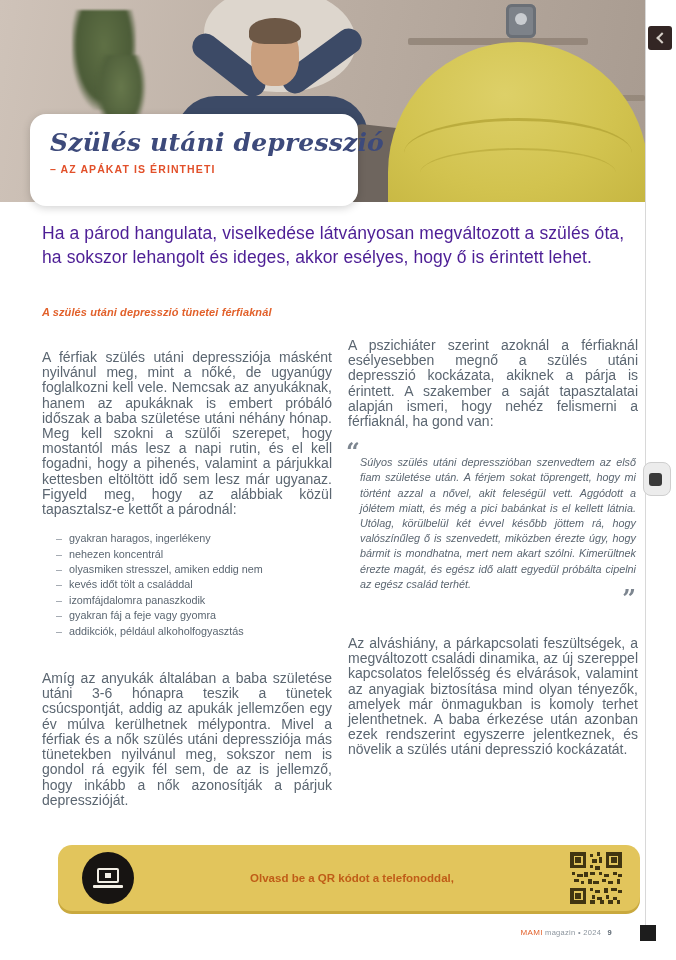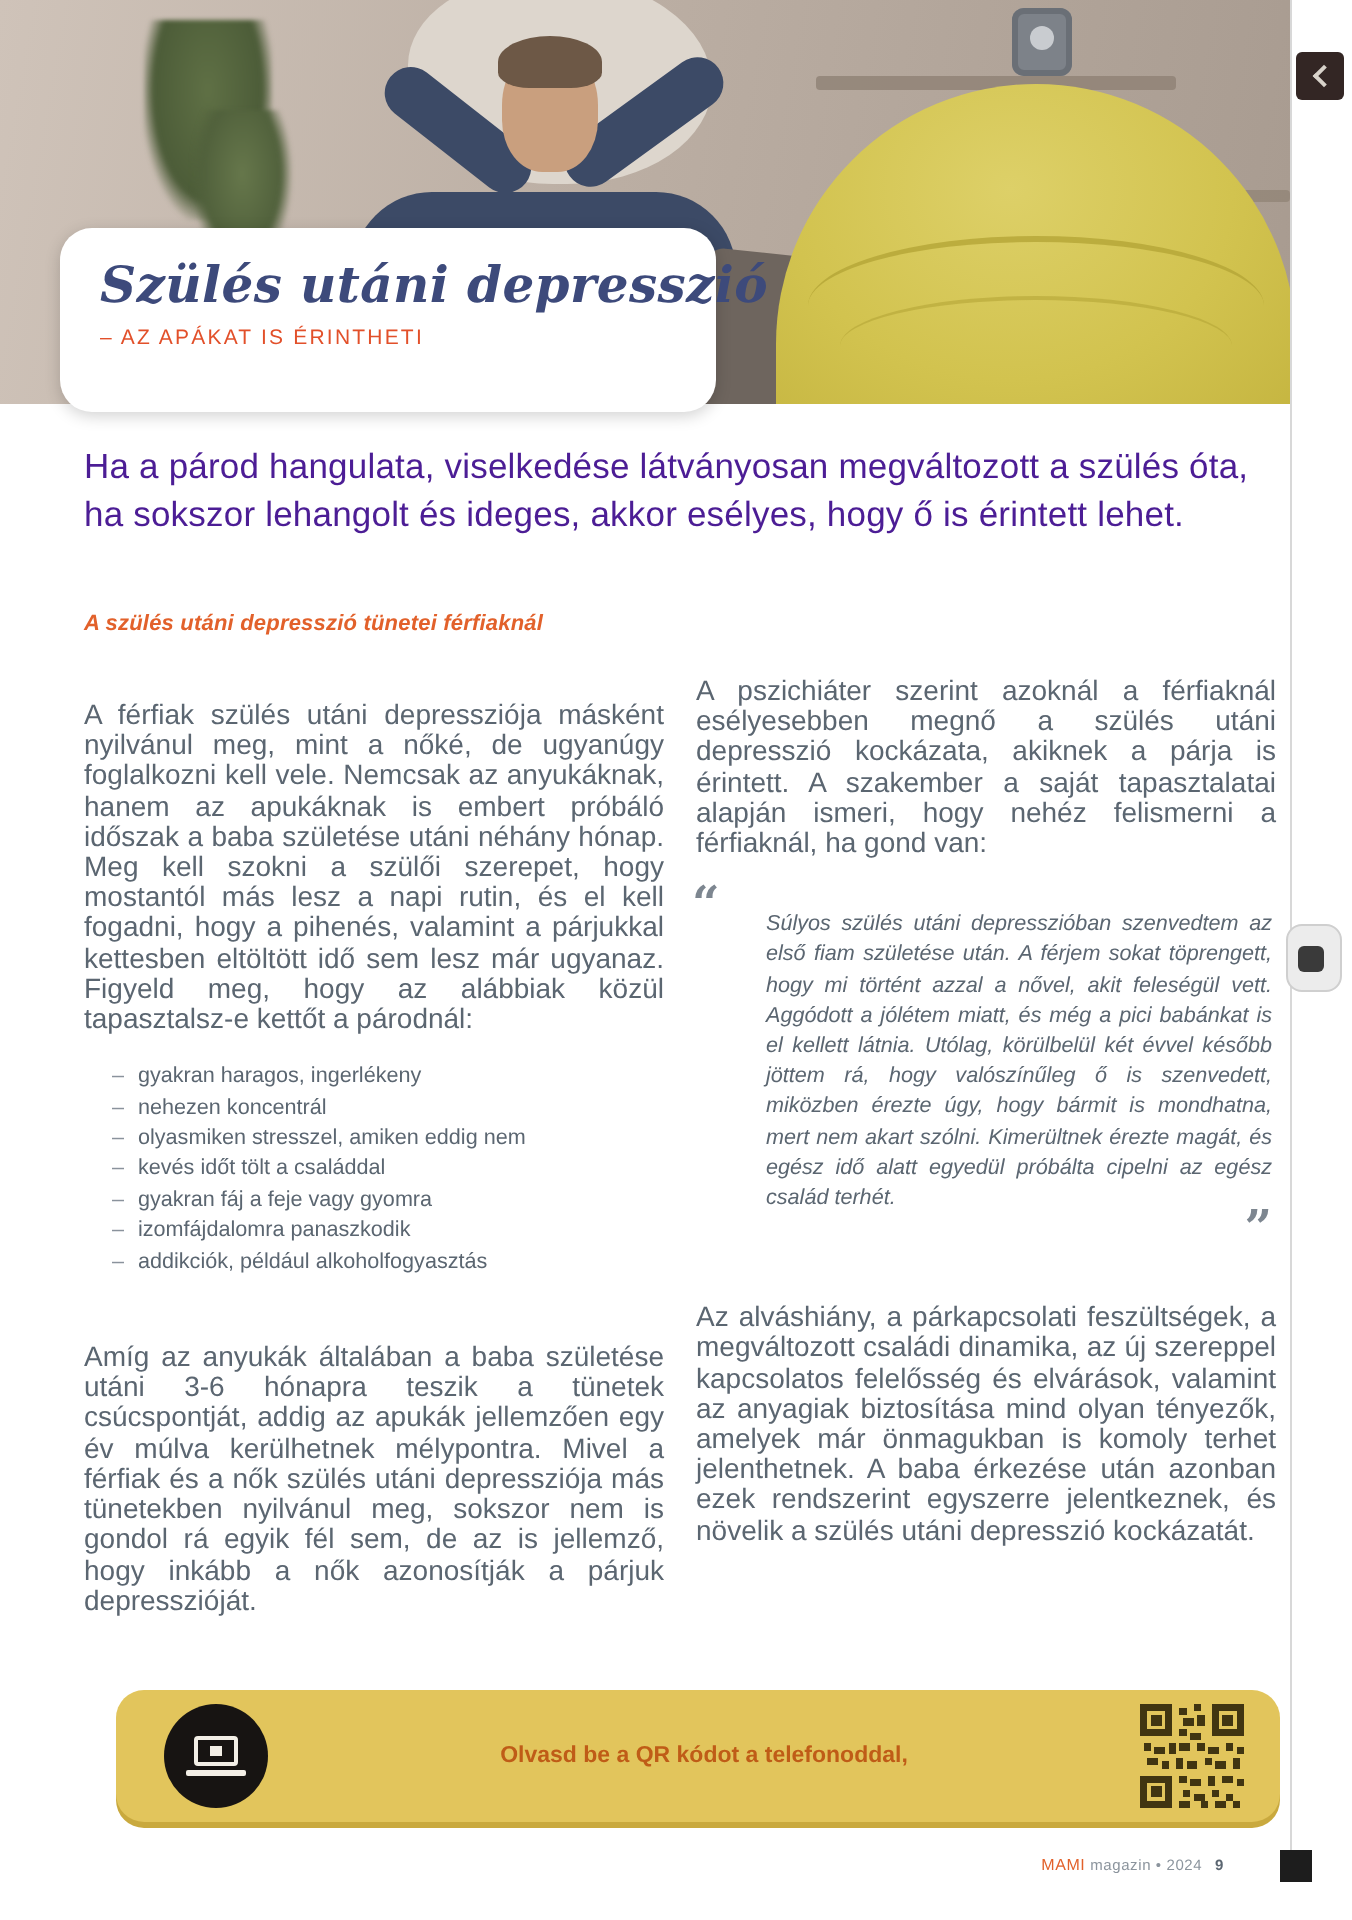--- a/index.html
+++ b/index.html
@@ -31,40 +31,40 @@
                     background:radial-gradient(ellipse at 45% 30%,#ddd068 0%,#d2c34f 55%,#c4b43f 100%);
                     border-radius:130px 130px 10px 10px; }
   .hero .bassinet-seam { position:absolute; left:404px; top:118px; width:228px; height:70px; border-top:3px solid #b5a637; border-radius:50% 50% 0 0; opacity:.8; }
   .hero .bassinet-seam2 { position:absolute; left:420px; top:148px; width:196px; height:50px; border-top:2px solid #b5a637; border-radius:50% 50% 0 0; opacity:.6; }
 
   
   .title-card { position:absolute; left:30px; top:114px; width:328px; height:92px; background:#ffffff;
                 border-radius:16px; box-shadow:0 2px 8px rgba(0,0,0,.18); padding:14px 18px 0 20px; }
   .title-card h1 { font-family:"DejaVu Serif", serif; font-style:italic; font-weight:bold;
                    font-size:25px; color:#3d4a7b; letter-spacing:.2px; white-space:nowrap; }
-  .title-card .sub { margin-top:6px; font-size:10.5px; font-weight:normal; letter-spacing:1.1px; color:#e2502a; }
+  .title-card .sub { margin-top:6px; font-size:10.5px; font-weight:bold; letter-spacing:1.1px; color:#e2502a; }
 
   
   .intro { position:absolute; left:42px; top:222px; width:596px; font-size:17.5px; line-height:1.36;
            color:#4c1d95; letter-spacing:.1px; }
 
   
   .columns { position:absolute; left:42px; top:306px; width:596px; display:flex; gap:16px; }
   .col { width:290px; }
   .col h2 { font-size:11px; font-style:italic; font-weight:bold; color:#e2612b; margin-bottom:8px; letter-spacing:.1px; }
   .col p { font-size:14px; line-height:15.2px; color:#5b6671; text-align:justify;margin-top:32px; }
 
   ul.symptoms { list-style:none; margin:14px 0 14px 14px; }
   ul.symptoms li { position:relative; padding-left:13px; font-size:10.8px; line-height:15.4px; color:#5b6671; }
   ul.symptoms li::before { content:"–"; position:absolute; left:0; color:#8a929c; }
 
   .quote { position:relative; margin:26px 0 14px 0; padding:0 2px 0 12px; }
   .quote .qmark-open { position:absolute; left:-2px; top:-18px; font-family:"DejaVu Serif", serif;
                        font-size:24px; font-weight:bold; color:#7d8690; }
-  .quote .qtext { font-size:10.8px; line-height:15.2px; color:#5b6671; font-style:italic; text-align:justify;margin-left:23px; }
+  .quote .qtext { font-size:10.8px; line-height:15.2px; color:#5b6671; font-style:italic; text-align:justify; }
   .quote .qmark-close { text-align:right; font-family:"DejaVu Serif", serif; font-size:24px; font-weight:bold;
                         color:#7d8690; line-height:10px; margin-top:2px; }
 
   
   .cta { position:absolute; left:58px; top:845px; width:582px; height:66px; background:#e2c55c;
          border-radius:14px; box-shadow:0 3px 0 #c9a93e; display:flex; align-items:center; }
   .cta .device-circle { width:52px; height:52px; border-radius:50%; background:#171412; margin-left:24px;
                         display:flex; flex-direction:column; align-items:center; justify-content:center; flex:none; }
   .cta .lap-screen { width:22px; height:15px; border:2px solid #f3efe6; border-radius:2px; position:relative; }
   .cta .lap-screen::after { content:""; position:absolute; left:6px; top:3px; width:6px; height:5px; background:#f3efe6; }
@@ -121,22 +121,22 @@
 
   <div class="columns">
     <div class="col">
       <h2>A szülés utáni depresszió tünetei férfiaknál</h2>
       <p>A férfiak szülés utáni depressziója másként nyilvánul meg, mint a nőké, de ugyanúgy foglalkozni kell vele. Nemcsak az anyukáknak, hanem az apukáknak is embert próbáló időszak a baba születése utáni néhány hónap. Meg kell szokni a szülői szerepet, hogy mostantól más lesz a napi rutin, és el kell fogadni, hogy a pihenés, valamint a párjukkal kettesben eltöltött idő sem lesz már ugyanaz. Figyeld meg, hogy az alábbiak közül tapasztalsz-e kettőt a párodnál:</p>
       <ul class="symptoms">
           <li>gyakran haragos, ingerlékeny</li>
           <li>nehezen koncentrál</li>
           <li>olyasmiken stresszel, amiken eddig nem</li>
           <li>kevés időt tölt a családdal</li>
+          <li>izomfájdalomra panaszkodik</li>
           <li>gyakran fáj a feje vagy gyomra</li>
-          <li>izomfájdalomra panaszkodik</li>
           <li>addikciók, például alkoholfogyasztás</li>
         </ul>
       <p>Amíg az anyukák általában a baba születése utáni 3-6 hónapra teszik a tünetek csúcspontját, addig az apukák jellemzően egy év múlva kerülhetnek mélypontra. Mivel a férfiak és a nők szülés utáni depressziója más tünetekben nyilvánul meg, sokszor nem is gondol rá egyik fél sem, de az is jellemző, hogy inkább a nők azonosítják a párjuk depresszióját.</p>
     </div>
     <div class="col">
       <p>A pszichiáter szerint azoknál a férfiaknál esélyesebben megnő a szülés utáni depresszió kockázata, akiknek a párja is érintett. A szakember a saját tapasztalatai alapján ismeri, hogy nehéz felismerni a férfiaknál, ha gond van:</p>
       <div class="quote">
         <span class="qmark-open">“</span>
         <div class="qtext">Súlyos szülés utáni depresszióban szenvedtem az első fiam születése után. A férjem sokat töprengett, hogy mi történt azzal a nővel, akit feleségül vett. Aggódott a jólétem miatt, és még a pici babánkat is el kellett látnia. Utólag, körülbelül két évvel később jöttem rá, hogy valószínűleg ő is szenvedett, miközben érezte úgy, hogy bármit is mondhatna, mert nem akart szólni. Kimerültnek érezte magát, és egész idő alatt egyedül próbálta cipelni az egész család terhét.</div>
         <div class="qmark-close">”</div>

